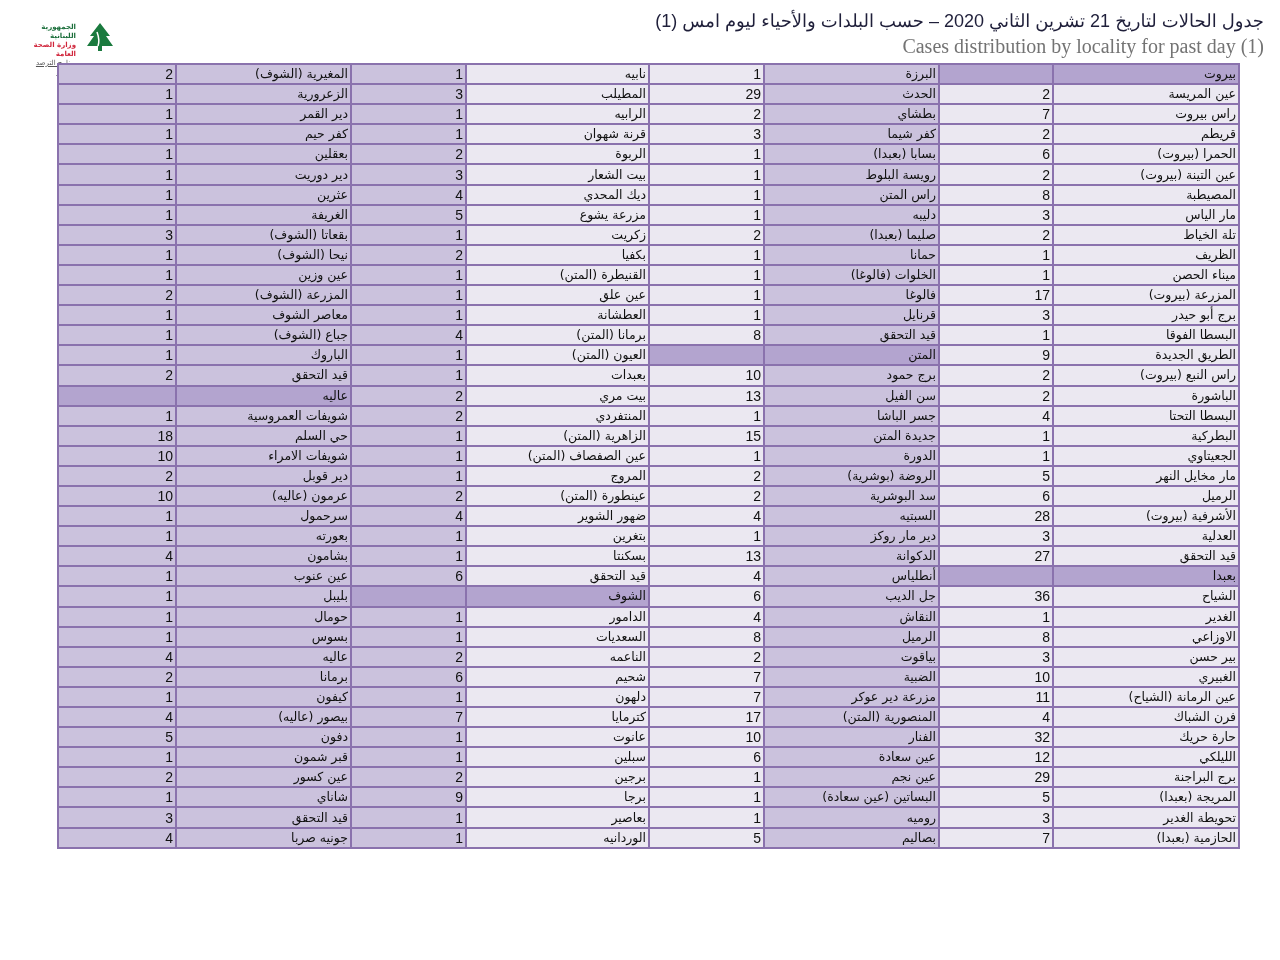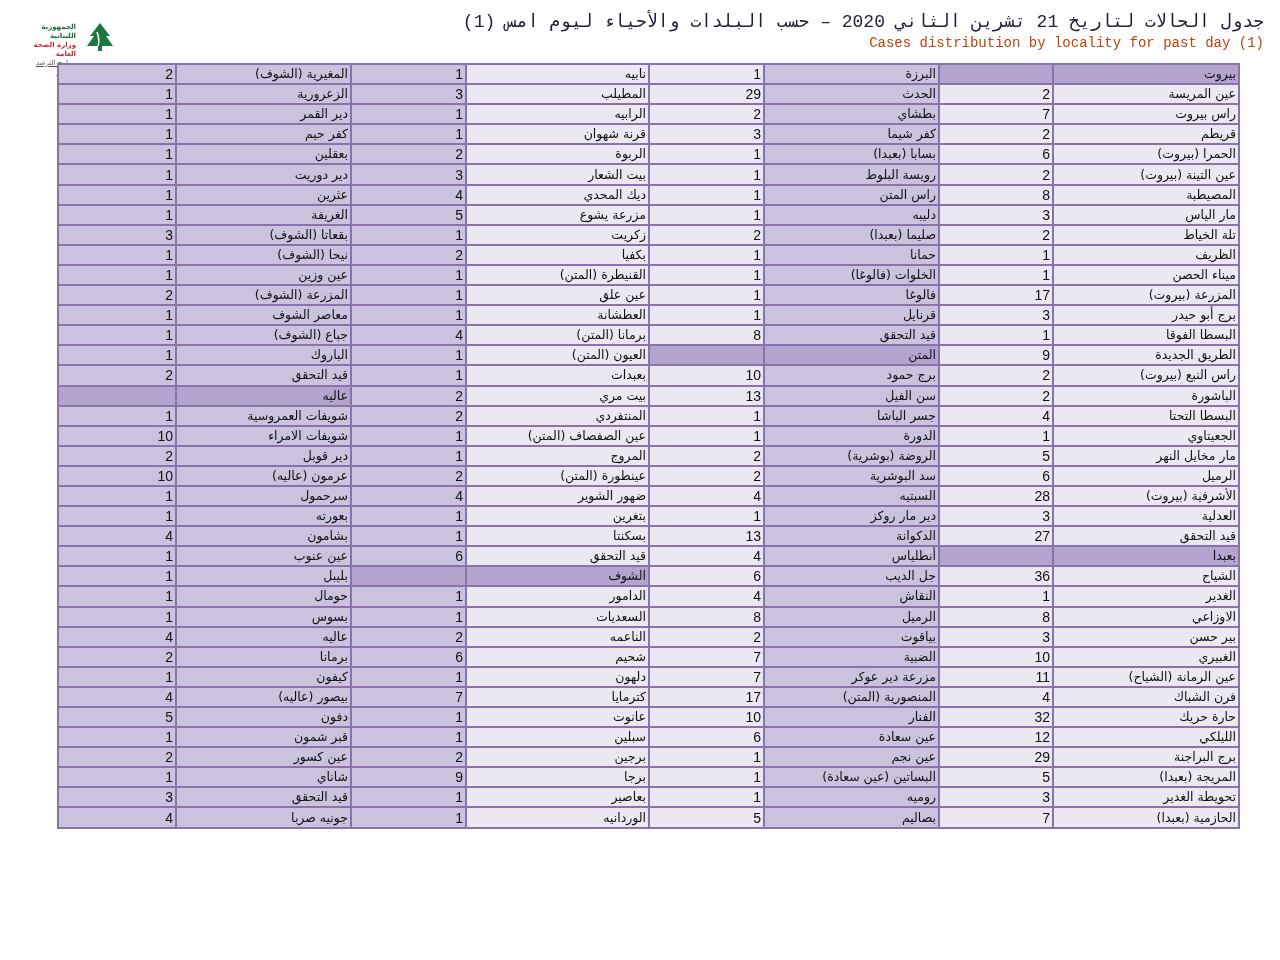--- a/index.html
+++ b/index.html
@@ -3,22 +3,22 @@
 <meta charset="utf-8">
 <style>
   html, body { margin:0; padding:0; background:#ffffff; }
   body { width:1280px; height:960px; position:relative; overflow:hidden; font-family:"DejaVu Sans", sans-serif; }
   .logo { position:absolute; left:8px; top:20px; width:105px; height:32px; }
   .logo-text { position:absolute; left:8px; top:3px; width:60px; text-align:right; font-size:7px; line-height:9px; }
   .logo-text .l1 { color:#1a6e3a; font-weight:bold; }
   .logo-text .l2 { color:#d0243a; font-weight:bold; }
   .logo-text .l3 { color:#555;text-decoration:underline; }
   .logo-tree { position:absolute; left:76px; top:2px; width:32px; height:30px; }
-  .title-ar { position:absolute; right:16px; top:10px; font-size:18px; color:#1f1f3a; direction:rtl; font-family:Liberation Mono, monospace; white-space:nowrap; }
-  .title-en { position:absolute; right:16px; top:35px; font-size:14px; color:#c2410c; font-family:Liberation Mono, monospace; white-space:nowrap; }
+  .title-ar { position:absolute; right:16px; top:10px; font-size:18px; color:#1f1f3a; direction:rtl; font-family:Liberation Sans, sans-serif; white-space:nowrap; }
+  .title-en { position:absolute; right:16px; top:35px; font-size:20px; color:#737373; font-family:Liberation Serif, serif; white-space:nowrap; }
   table.grid { position:absolute; left:57px; top:63px; border-collapse:collapse; table-layout:fixed; width:1181px; direction:ltr; }
   table.grid td { border:2px solid #8a72ad; height:18.1px; padding:0 2px; font-size:13.5px; line-height:18px; overflow:hidden; white-space:nowrap; color:#111; }
   table.grid td.num { text-align:right; font-family:"Liberation Sans", sans-serif; font-size:14px; }
   table.grid td.name { text-align:right; direction:rtl; font-family:"DejaVu Sans", sans-serif; font-size:12.5px; }
   td.light { background:#ebe8f1; }
   td.purple { background:#cbc2dd; }
   td.header { background:#b3a4cf !important; }
   col.c1 { width:118px; } col.c2 { width:175px; } col.c3 { width:115px; } col.c4 { width:183px; }
   col.c5 { width:115px; } col.c6 { width:175px; } col.c7 { width:114px; } col.c8 { width:186px; }
 </style>
@@ -226,20 +226,30 @@
         <td class="num purple">1</td>
         <td class="name purple">شويفات العمروسية</td>
         <td class="num purple">2</td>
         <td class="name light">المنتفردي</td>
         <td class="num light">1</td>
         <td class="name purple">جسر الباشا</td>
         <td class="num light">4</td>
         <td class="name light">البسطا التحتا</td>
       </tr>
       <tr>
+        <td class="num purple">18</td>
+        <td class="name purple">حي السلم</td>
+        <td class="num purple">1</td>
+        <td class="name light">الزاهرية (المتن)</td>
+        <td class="num light">15</td>
+        <td class="name purple">جديدة المتن</td>
+        <td class="num light">1</td>
+        <td class="name light">البطركية</td>
+      </tr>
+      <tr>
         <td class="num purple">10</td>
         <td class="name purple">شويفات الامراء</td>
         <td class="num purple">1</td>
         <td class="name light">عين الصفصاف (المتن)</td>
         <td class="num light">1</td>
         <td class="name purple">الدورة</td>
         <td class="num light">1</td>
         <td class="name light">الجعيتاوي</td>
       </tr>
       <tr>

